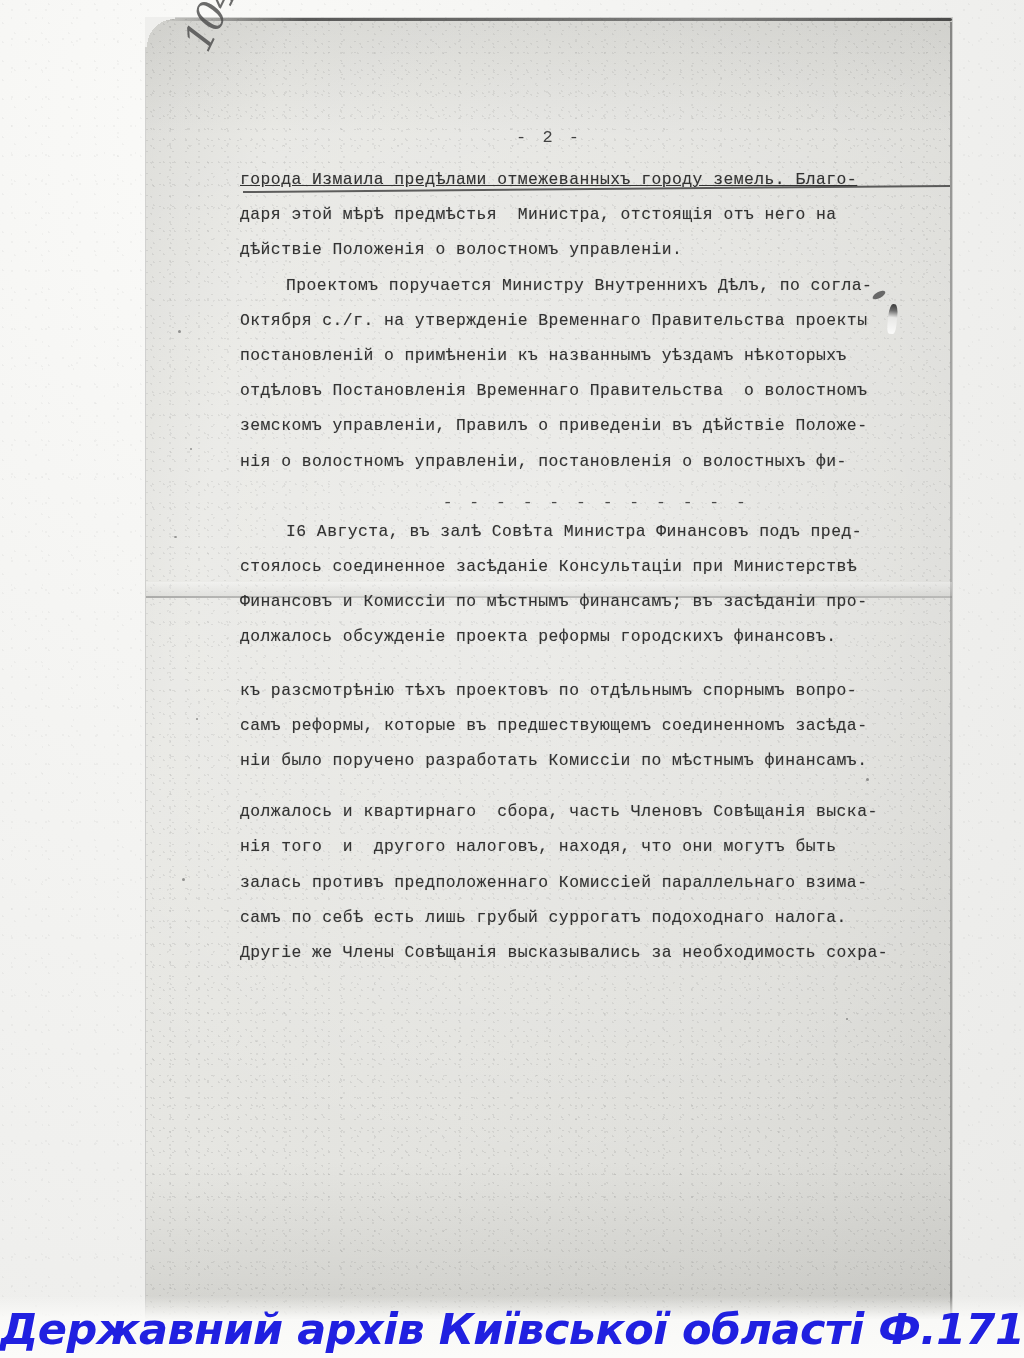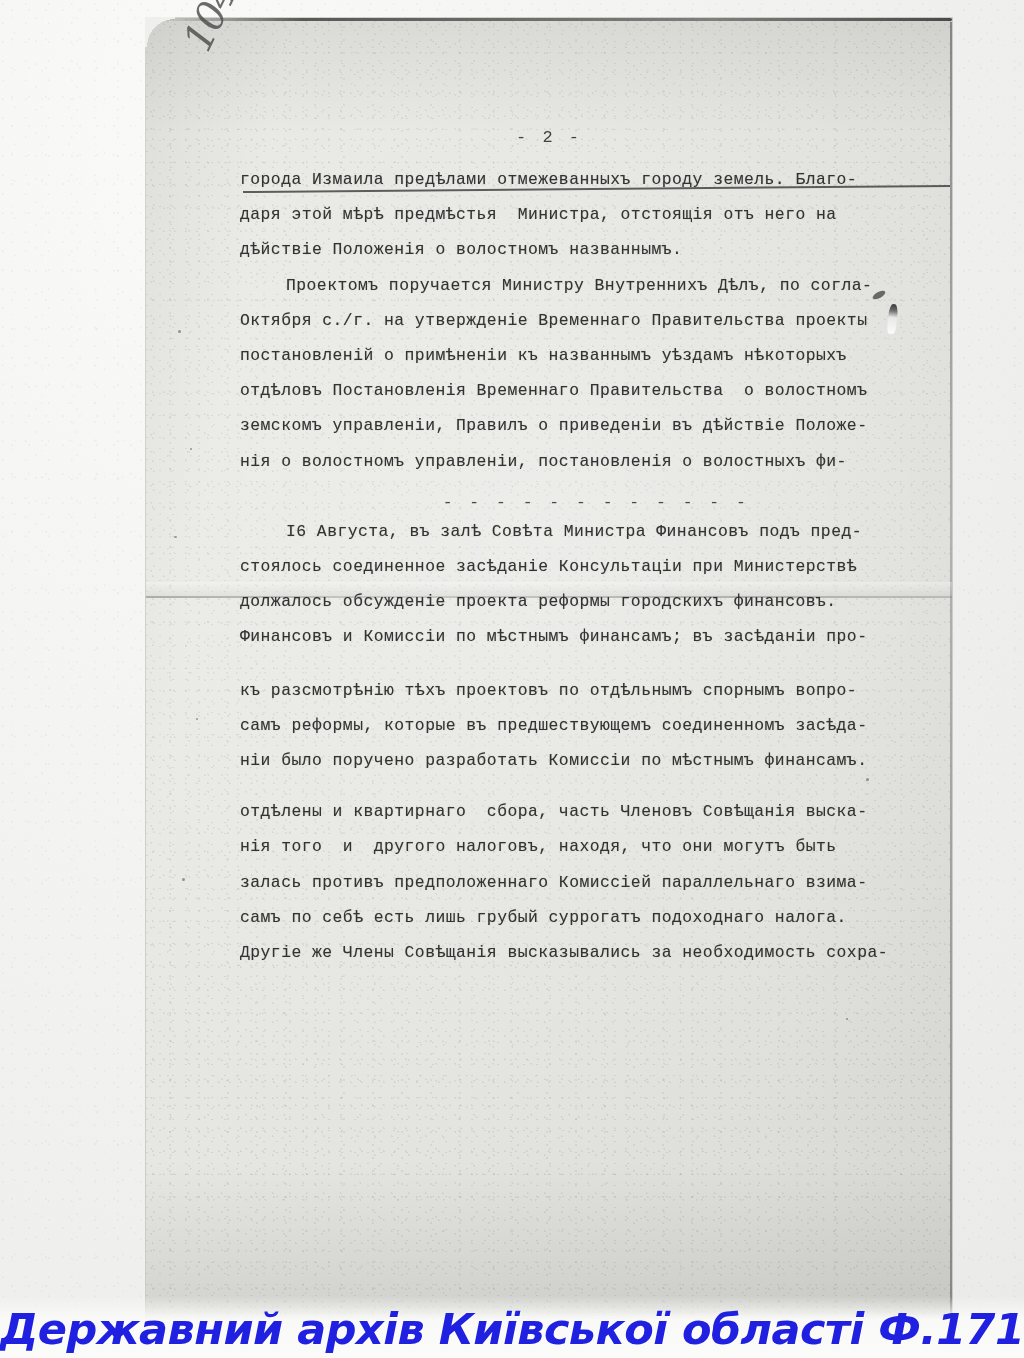--- a/index.html
+++ b/index.html
@@ -174,20 +174,21 @@
     font-size: 16.4px;
     letter-spacing: .45px;
     white-space: pre;
     color: #242424;
     text-shadow: 0 0 1px rgba(40,40,40,.35);
     opacity: .92;
   }
   .line.ind { padding-left: 46px; }
   .strike {
     position: relative;
+    text-decoration: underline;
   }
   .strike::after {
     content: "";
     position: absolute;
     left: 3px; right: 2px;
     top: 52%;
     height: 2px;
     background: #2a2a2a;
     transform: rotate(-.5deg);
     opacity: .8;
@@ -260,54 +261,54 @@
 
     <div class="typed">
 
       <div class="pagenum">- 2 -</div>
 
       <div class="body">
 
         <div>
           <div class="line strike">города Измаила предѣлами отмежеванныхъ городу земель. Благо-</div>
           <div class="line">даря этой мѣрѣ предмѣстья  Министра, отстоящія отъ него на</div>
-          <div class="line">дѣйствіе Положенія о волостномъ названнымъ.</div>
+          <div class="line">дѣйствіе Положенія о волостномъ управленіи.</div>
         </div>
 
         <div>
           <div class="line ind">Проектомъ поручается Министру Внутреннихъ Дѣлъ, по согла-</div>
           <div class="line">Октября с./г. на утвержденіе Временнаго Правительства проекты</div>
           <div class="line">постановленій о примѣненіи къ названнымъ уѣздамъ нѣкоторыхъ</div>
           <div class="line">отдѣловъ Постановленія Временнаго Правительства  о волостномъ</div>
           <div class="line">земскомъ управленіи, Правилъ о приведеніи въ дѣйствіе Положе-</div>
           <div class="line">нія о волостномъ управленіи, постановленія о волостныхъ фи-</div>
         </div>
 
         <div class="separator">- - - - - - - - - - - -</div>
 
         <div>
           <div class="line ind">I6 Августа, въ залѣ Совѣта Министра Финансовъ подъ пред-</div>
           <div class="line">стоялось соединенное засѣданіе Консультаціи при Министерствѣ</div>
+          <div class="line">Финансовъ и Комиссіи по мѣстнымъ финансамъ; въ засѣданіи про-</div>
           <div class="line">должалось обсужденіе проекта реформы городскихъ финансовъ.</div>
-          <div class="line">Финансовъ и Комиссіи по мѣстнымъ финансамъ; въ засѣданіи про-</div>
         </div>
 
         <div style="height:18px;"></div>
 
         <div>
           <div class="line">къ разсмотрѣнію тѣхъ проектовъ по отдѣльнымъ спорнымъ вопро-</div>
           <div class="line">самъ реформы, которые въ предшествующемъ соединенномъ засѣда-</div>
           <div class="line">ніи было поручено разработать Комиссіи по мѣстнымъ финансамъ.</div>
         </div>
 
 
         <div style="height:16px;"></div>
 
         <div>
-          <div class="line">отдѣлены и квартирнаго  сбора, часть Членовъ Совѣщанія выска-</div>
+          <div class="line">должалось и квартирнаго  сбора, часть Членовъ Совѣщанія выска-</div>
           <div class="line">нія того  и  другого налоговъ, находя, что они могутъ быть</div>
           <div class="line">залась противъ предположеннаго Комиссіей параллельнаго взима-</div>
           <div class="line">самъ по себѣ есть лишь грубый суррогатъ подоходнаго налога.</div>
           <div class="line">Другіе же Члены Совѣщанія высказывались за необходимость сохра-</div>
 
         </div>
 
       </div>
     </div>
   </div>

